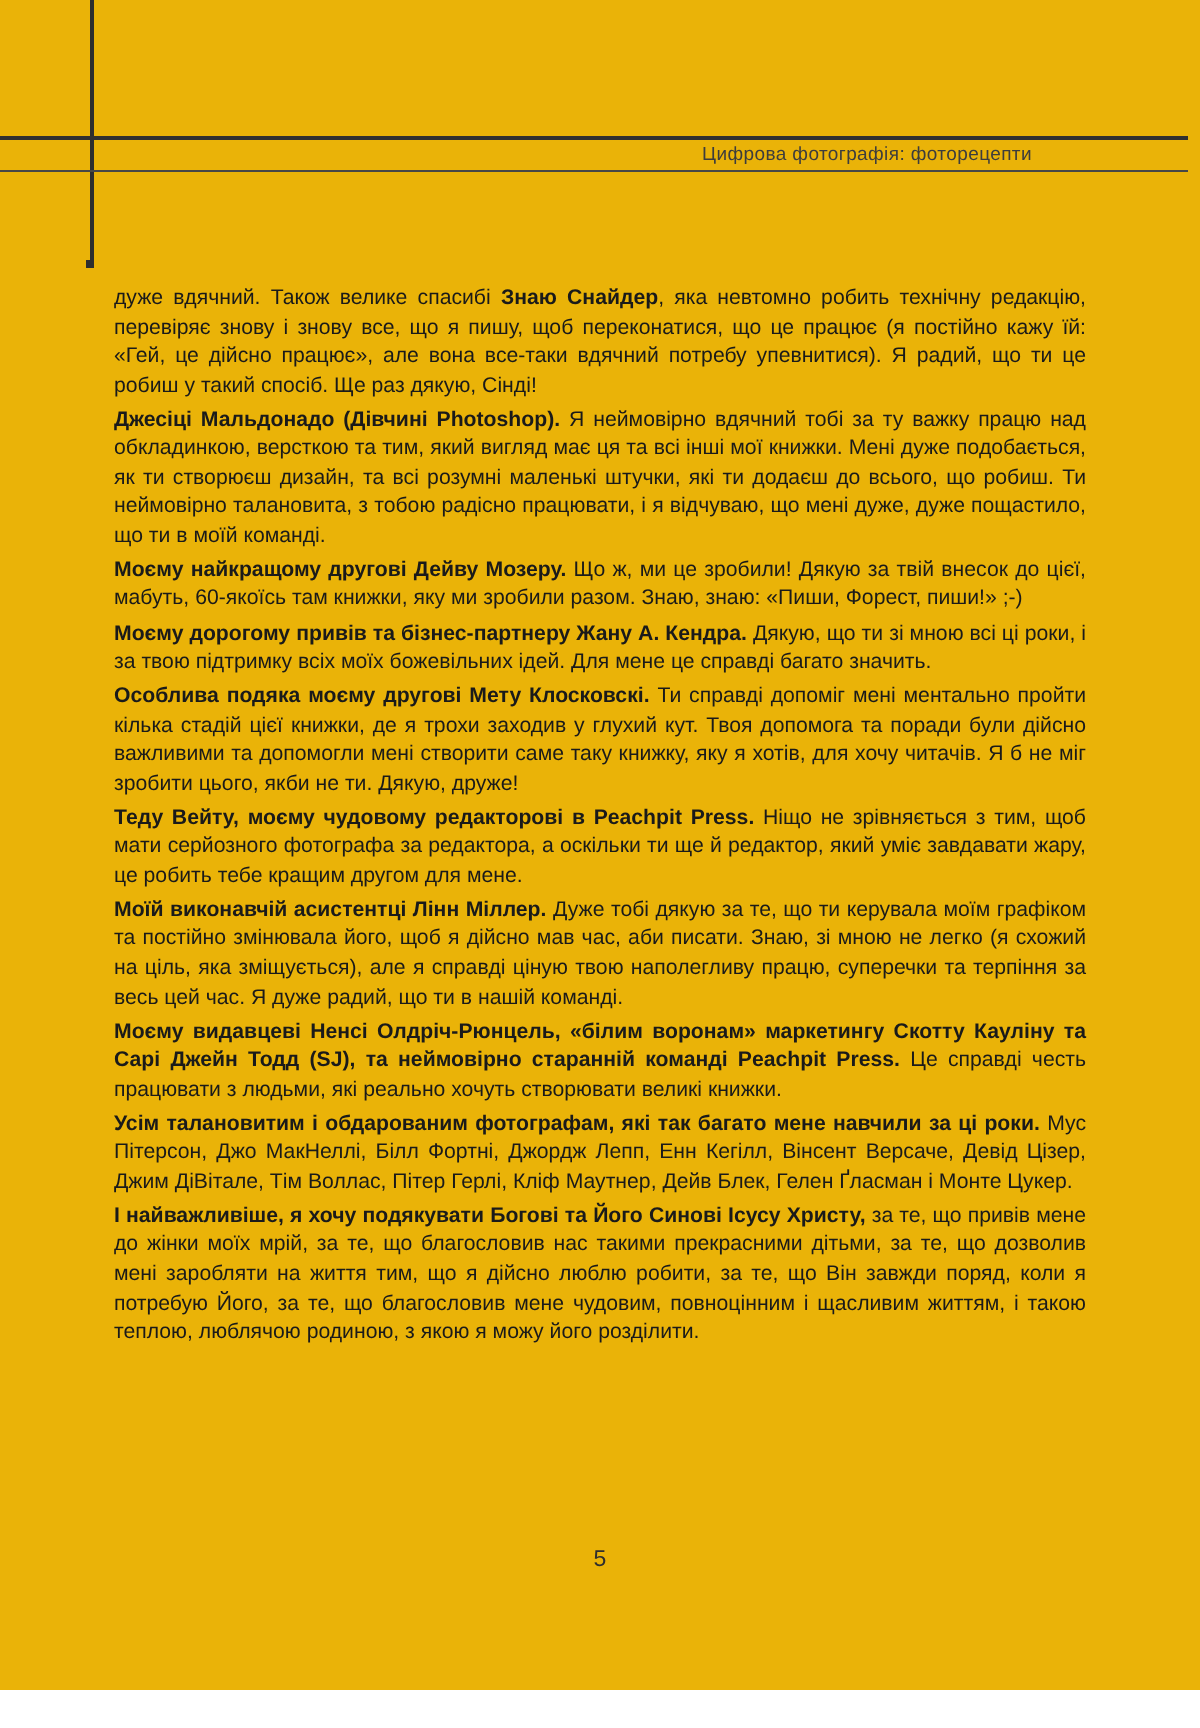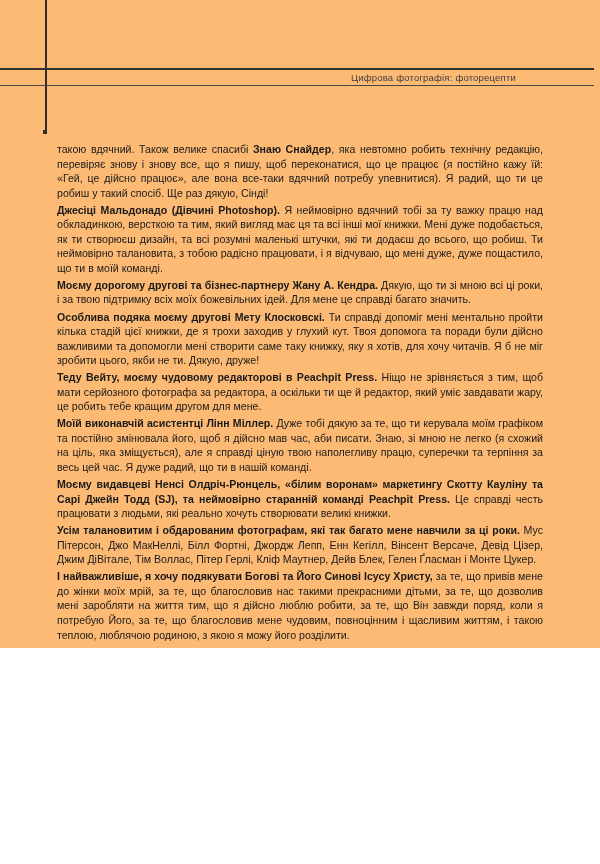--- a/index.html
+++ b/index.html
@@ -1,20 +1,20 @@
 <!DOCTYPE html>
 <html><head>
 <meta charset="utf-8">
 <style>
   html, body { margin: 0; padding: 0; background: #ffffff; }
   .page {
     position: relative;
     width: 600px;
-    height: 648px;
-    background: #fdba74;
+    height: 845px;
+    background: #eab308;
     font-family: "Liberation Sans", sans-serif;
     overflow: hidden;
   }
   .vline {
     position: absolute;
     left: 45px; top: 0;
     width: 2px; height: 131px;
     background: #2e2e2e;
   }
   .vline-dot {
@@ -69,23 +69,24 @@
 </head>
 <body>
 
 <div class="page">
   <div class="vline"></div>
   <div class="vline-dot"></div>
   <div class="rule-top"></div>
   <div class="rule-bottom"></div>
   <div class="running-title">Цифрова фотографія: фоторецепти</div>
   <div class="text-block">
-      <p class="para"><span>такою вдячний. Також велике спасибі </span><span class="bold">Знаю Снайдер</span><span>, яка невтомно робить технічну редакцію, перевіряє знову і знову все, що я пишу, щоб переконатися, що це працює (я постійно кажу їй: «Гей, це дійсно працює», але вона все-таки вдячний потребу упевнитися). Я радий, що ти це робиш у такий спосіб. Ще раз дякую, Сінді!</span></p>
+      <p class="para"><span>дуже вдячний. Також велике спасибі </span><span class="bold">Знаю Снайдер</span><span>, яка невтомно робить технічну редакцію, перевіряє знову і знову все, що я пишу, щоб переконатися, що це працює (я постійно кажу їй: «Гей, це дійсно працює», але вона все-таки вдячний потребу упевнитися). Я радий, що ти це робиш у такий спосіб. Ще раз дякую, Сінді!</span></p>
       <p class="para"><span class="bold">Джесіці Мальдонадо (Дівчині </span><span class="bold italic">Photoshop</span><span class="bold">).</span><span> Я неймовірно вдячний тобі за ту важку працю над обкладинкою, версткою та тим, який вигляд має ця та всі інші мої книжки. Мені дуже подобається, як ти створюєш дизайн, та всі розумні маленькі штучки, які ти додаєш до всього, що робиш. Ти неймовірно талановита, з тобою радісно працювати, і я відчуваю, що мені дуже, дуже пощастило, що ти в моїй команді.</span></p>
-      <p class="para"><span class="bold">Моєму дорогому другові та бізнес-партнеру Жану А. Кендра.</span><span> Дякую, що ти зі мною всі ці роки, і за твою підтримку всіх моїх божевільних ідей. Для мене це справді багато значить.</span></p>
+      <p class="para"><span class="bold">Моєму найкращому другові Дейву Мозеру.</span><span> Що ж, ми це зробили! Дякую за твій внесок до цієї, мабуть, 60-якоїсь там книжки, яку ми зробили разом. Знаю, знаю: «Пиши, Форест, пиши!» ;-)</span></p>
+      <p class="para"><span class="bold">Моєму дорогому привів та бізнес-партнеру Жану А. Кендра.</span><span> Дякую, що ти зі мною всі ці роки, і за твою підтримку всіх моїх божевільних ідей. Для мене це справді багато значить.</span></p>
       <p class="para"><span class="bold">Особлива подяка моєму другові Мету Клосковскі.</span><span> Ти справді допоміг мені ментально пройти кілька стадій цієї книжки, де я трохи заходив у глухий кут. Твоя допомога та поради були дійсно важливими та допомогли мені створити саме таку книжку, яку я хотів, для хочу читачів. Я б не міг зробити цього, якби не ти. Дякую, друже!</span></p>
       <p class="para"><span class="bold">Теду Вейту, моєму чудовому редакторові в </span><span class="bold italic">Peachpit Press</span><span class="bold">.</span><span> Ніщо не зрівняється з тим, щоб мати серйозного фотографа за редактора, а оскільки ти ще й редактор, який уміє завдавати жару, це робить тебе кращим другом для мене.</span></p>
       <p class="para"><span class="bold">Моїй виконавчій асистентці Лінн Міллер.</span><span> Дуже тобі дякую за те, що ти керувала моїм графіком та постійно змінювала його, щоб я дійсно мав час, аби писати. Знаю, зі мною не легко (я схожий на ціль, яка зміщується), але я справді ціную твою наполегливу працю, суперечки та терпіння за весь цей час. Я дуже радий, що ти в нашій команді.</span></p>
       <p class="para"><span class="bold">Моєму видавцеві Ненсі Олдріч-Рюнцель, «білим воронам» маркетингу Скотту Кауліну та Сарі Джейн Тодд (</span><span class="bold italic">SJ</span><span class="bold">), та неймовірно старанній команді </span><span class="bold italic">Peachpit Press</span><span class="bold">.</span><span> Це справді честь працювати з людьми, які реально хочуть створювати великі книжки.</span></p>
       <p class="para"><span class="bold">Усім талановитим і обдарованим фотографам, які так багато мене навчили за ці роки.</span><span> Мус Пітерсон, Джо МакНеллі, Білл Фортні, Джордж Лепп, Енн Кегілл, Вінсент Версаче, Девід Цізер, Джим ДіВітале, Тім Воллас, Пітер Герлі, Кліф Маутнер, Дейв Блек, Гелен Ґласман і Монте Цукер.</span></p>
       <p class="para"><span class="bold">І найважливіше, я хочу подякувати Богові та Його Синові Ісусу Христу,</span><span> за те, що привів мене до жінки моїх мрій, за те, що благословив нас такими прекрасними дітьми, за те, що дозволив мені заробляти на життя тим, що я дійсно люблю робити, за те, що Він завжди поряд, коли я потребую Його, за те, що благословив мене чудовим, повноцінним і щасливим життям, і такою теплою, люблячою родиною, з якою я можу його розділити.</span></p>
     </div>
   <div class="page-number">5</div>
 </div>
 

